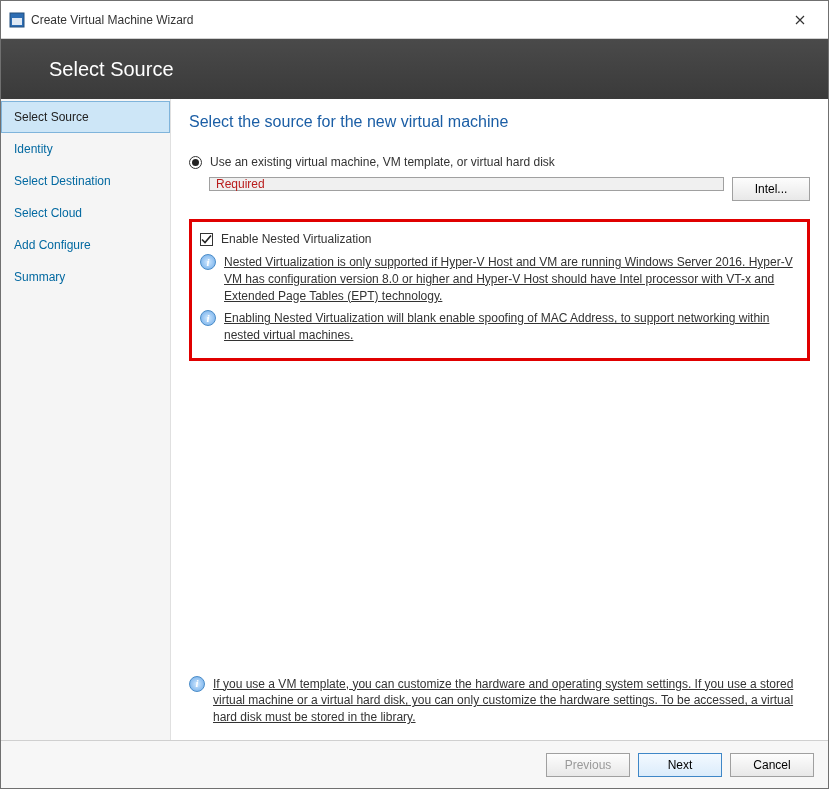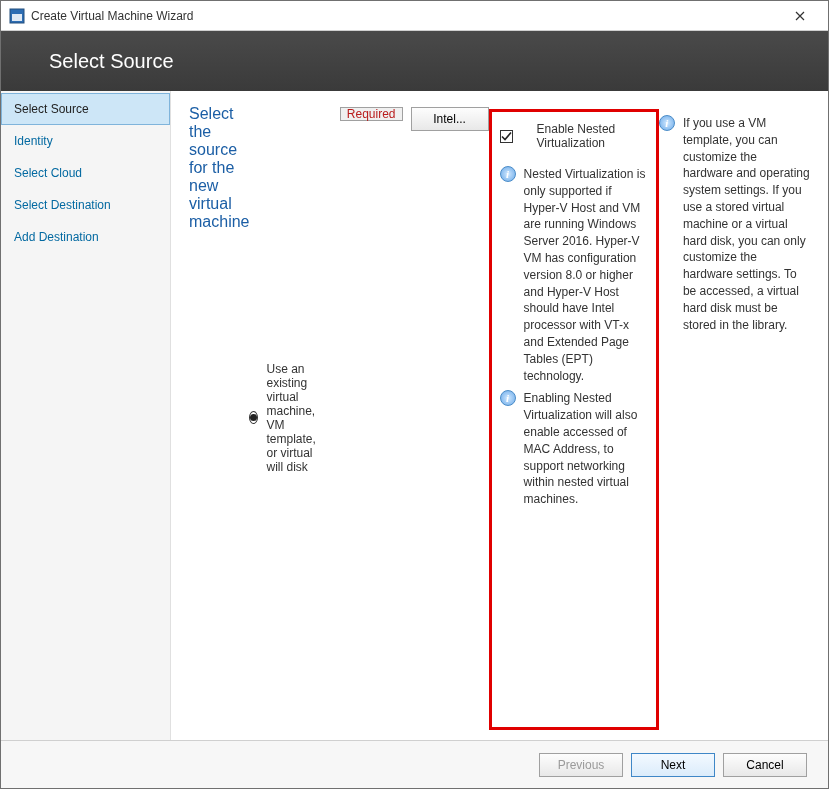--- a/index.html
+++ b/index.html
@@ -1,44 +1,44 @@
 <!DOCTYPE html>
 <html><head>
 <meta charset="utf-8">
 <style>
   * { box-sizing: border-box; }
   html, body { margin: 0; padding: 0; font-family: "Segoe UI", Tahoma, sans-serif; font-size: 12px; color: #333; background: #fff; }
   .window { width: 829px; height: 789px; border: 1px solid #707070; display: flex; flex-direction: column; background: #fff; }
-  .titlebar { height: 30px; display: flex; align-items: center; padding: 0 8px; border-bottom: 1px solid #d0d0d0; }
+  .titlebar { height: 38px; display: flex; align-items: center; padding: 0 8px; border-bottom: 1px solid #d0d0d0; }
   .titlebar .appicon { width: 16px; height: 16px; margin-right: 6px; display:inline-flex; }
   .titlebar .title { flex: 1; font-size: 12px; }
   .titlebar .close { width: 40px; height: 30px; display: flex; align-items: center; justify-content: center; cursor: pointer; }
   .banner { height: 60px; background: linear-gradient(#4a4a4a, #3a3a3a); color: #fff; display: flex; align-items: center; padding-left: 48px; font-size: 20px; font-weight: 300; }
   .body { flex: 1; display: flex; min-height: 0; }
   .sidebar { width: 170px; background: #f5f5f5; border-right: 1px solid #e0e0e0; padding-top: 2px; }
   .sidebar .step { padding: 8px 12px; font-size: 12px; color: #0369a1; cursor: pointer; border: 1px solid transparent; }
   .sidebar .step.active { background: #cde6f7; border: 1px solid #7fb4db; color: #222; }
-  .main { flex: 1; padding: 14px 18px 10px 18px; display: flex; flex-direction: row; min-height: 0; }
+  .main { flex: 1; padding: 14px 18px 10px 18px; display: flex; flex-direction: column; min-height: 0; }
   .heading { color: #1b5ea5; font-size: 16px; margin-bottom: 18px; }
   .radio-row { display: flex; align-items: center; gap: 8px; margin: 6px 0; }
   .radio { width: 13px; height: 13px; border-radius: 50%; border: 1px solid #333; display: inline-flex; align-items:center; justify-content:center; }
   .radio .dot { width:7px; height:7px; border-radius:50%; background:#222; }
   .path-row { display: flex; align-items: stretch; gap: 8px; margin: 2px 0 14px 20px; }
   .path-input { flex:1; height: 14px; border: 1px solid #a0a0a0; background:#f0f0f0; padding: 0 6px; color:#b91c1c; font-size:12px; display:flex; align-items:center; }
   .browse-btn { width: 78px; height: 24px; border: 1px solid #a0a0a0; background: linear-gradient(#fdfdfd,#e8e8e8); font-size:12px; cursor:pointer; }
   .highlight-box { border: 3px solid #e00000; padding: 10px 8px 14px 8px; margin-top: 4px; }
-  .check-row { display:flex; align-items:center; gap:24px; margin-bottom:16px; }
+  .check-row { display:flex; align-items:center; gap:8px; margin-bottom:8px; }
   .checkbox { width:13px; height:13px; border:1px solid #333; display:inline-flex; align-items:center; justify-content:center; background:#fff; }
   .checkbox svg { width:11px; height:11px; }
   .info-row { display:flex; align-items:flex-start; gap:8px; margin: 6px 0 0 0; }
   .info-icon { flex:0 0 16px; width:16px; height:16px; border-radius:50%; background: radial-gradient(#d0e8ff,#6aa9e8); border:1px solid #4a8cc8; color:#fff; font-family: Georgia, serif; font-style: italic; font-weight:bold; font-size:11px; display:flex; align-items:center; justify-content:center; line-height:1; }
-  .info-text { flex:1; font-size:12px; color:#333; line-height:1.4; }
+  .info-text { flex:1; font-size:12px; color:#333; line-height:1.4;text-decoration:underline; }
   .spacer { flex: 1; }
   .bottom-info { margin: 10px 0 4px 0; }
-  .footer { height: 48px; border-top: 1px solid #d0d0d0; display:flex; align-items:center; justify-content:flex-end; padding: 0 21px; gap:8px; background:#f7f7f7; }
+  .footer { height: 48px; border-top: 1px solid #d0d0d0; display:flex; align-items:center; justify-content:flex-end; padding: 0 14px; gap:8px; background:#f7f7f7; }
   .footer button { width: 84px; height: 24px; border:1px solid #a0a0a0; background: linear-gradient(#fdfdfd,#e8e8e8); font-size:12px; cursor:pointer; }
   .footer button:disabled { color:#9a9a9a; cursor:default; }
   .footer button.primary { border:1px solid #3f87c7; background: linear-gradient(#f3f9ff,#dbecfb); }
 </style>
 </head>
 <body>
 
 <div class="window">
 
   <div class="titlebar">
@@ -58,33 +58,34 @@
   </div>
 
   <div class="banner">
     <span>Select Source</span>
   </div>
 
   <div class="body">
     <div class="sidebar">
       <div class="step active">Select Source</div>
       <div class="step">Identity</div>
+      <div class="step">Select Destination</div>
       <div class="step">Select Cloud</div>
-      <div class="step">Select Destination</div>
-      <div class="step">Add Destination</div>
+      <div class="step">Add Configure</div>
+      <div class="step">Summary</div>
     </div>
 
     <div class="main">
       <div class="heading">Select the source for the new virtual machine</div>
 
       <div class="radio-row">
         <span class="radio">
             <span class="dot"></span>
           </span>
-        <span>Use an existing virtual machine, VM template, or virtual will disk</span>
+        <span>Use an existing virtual machine, VM template, or virtual hard disk</span>
       </div>
 
       <div class="path-row">
         <div class="path-input">Required</div>
         <button class="browse-btn">Intel...</button>
       </div>
 
 
       <div class="highlight-box">
         <div class="check-row">
@@ -94,21 +95,21 @@
               </svg>
           </span>
           <span>Enable Nested Virtualization</span>
         </div>
         <div class="info-row">
           <span class="info-icon">i</span>
           <span class="info-text">Nested Virtualization is only supported if Hyper-V Host and VM are running Windows Server 2016. Hyper-V VM has configuration version 8.0 or higher and Hyper-V Host should have Intel processor with VT-x and Extended Page Tables (EPT) technology.</span>
         </div>
         <div class="info-row">
           <span class="info-icon">i</span>
-          <span class="info-text">Enabling Nested Virtualization will also enable accessed of MAC Address, to support networking within nested virtual machines.</span>
+          <span class="info-text">Enabling Nested Virtualization will blank enable spoofing of MAC Address, to support networking within nested virtual machines.</span>
         </div>
       </div>
 
       <div class="spacer"></div>
 
       <div class="info-row bottom-info">
         <span class="info-icon">i</span>
         <span class="info-text">If you use a VM template, you can customize the hardware and operating system settings. If you use a stored virtual machine or a virtual hard disk, you can only customize the hardware settings. To be accessed, a virtual hard disk must be stored in the library.</span>
       </div>
     </div>

